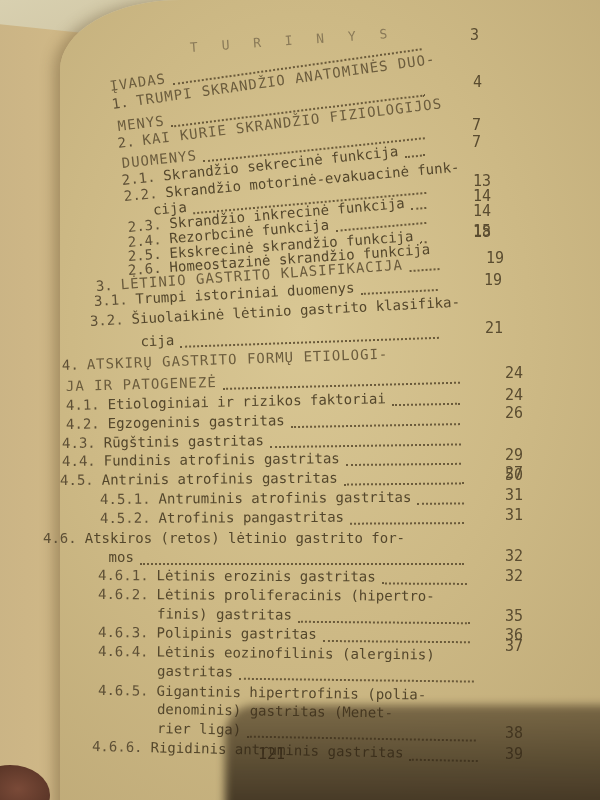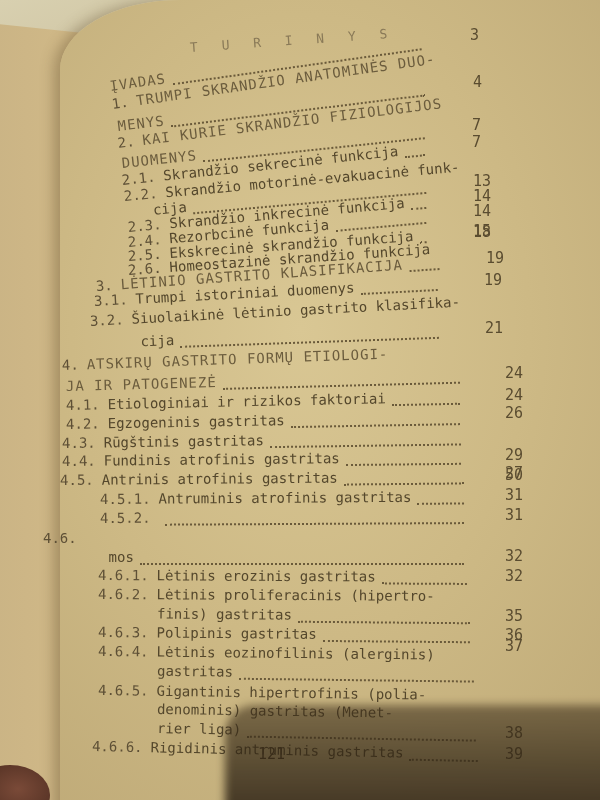--- a/index.html
+++ b/index.html
@@ -177,24 +177,26 @@
         <span class="text" style="white-space: pre;">Antrinis atrofinis gastritas</span>
         <span class="dots"></span>
       </div>
       <div class="line" style="left: 100px; top: 491px; width: 370px; transform: rotate(-0.4deg);">
         <span class="num">4.5.1.</span>
         <span class="text" style="white-space: pre;">Antruminis atrofinis gastritas</span>
         <span class="dots"></span>
       </div>
       <div class="line" style="left: 100px; top: 510px; width: 370px; transform: rotate(-0.3deg);">
         <span class="num">4.5.2.</span>
+        <span class="text" style="white-space: pre;">Atrofinis pangastritas</span>
         <span class="dots"></span>
       </div>
       <div class="line" style="left: 43px; top: 530px; width: 410px; transform: rotate(0deg);">
         <span class="num">4.6.</span>
+        <span class="text" style="white-space: pre;">Atskiros (retos) lėtinio gastrito for-</span>
       </div>
       <div class="line" style="left: 58px; top: 549px; width: 412px; transform: rotate(0deg);">
         <span class="text" style="white-space: pre;">      mos</span>
         <span class="dots"></span>
       </div>
       <div class="line" style="left: 98px; top: 567px; width: 375px; transform: rotate(0.3deg);">
         <span class="num">4.6.1.</span>
         <span class="text" style="white-space: pre;">Lėtinis erozinis gastritas</span>
         <span class="dots"></span>
       </div>

